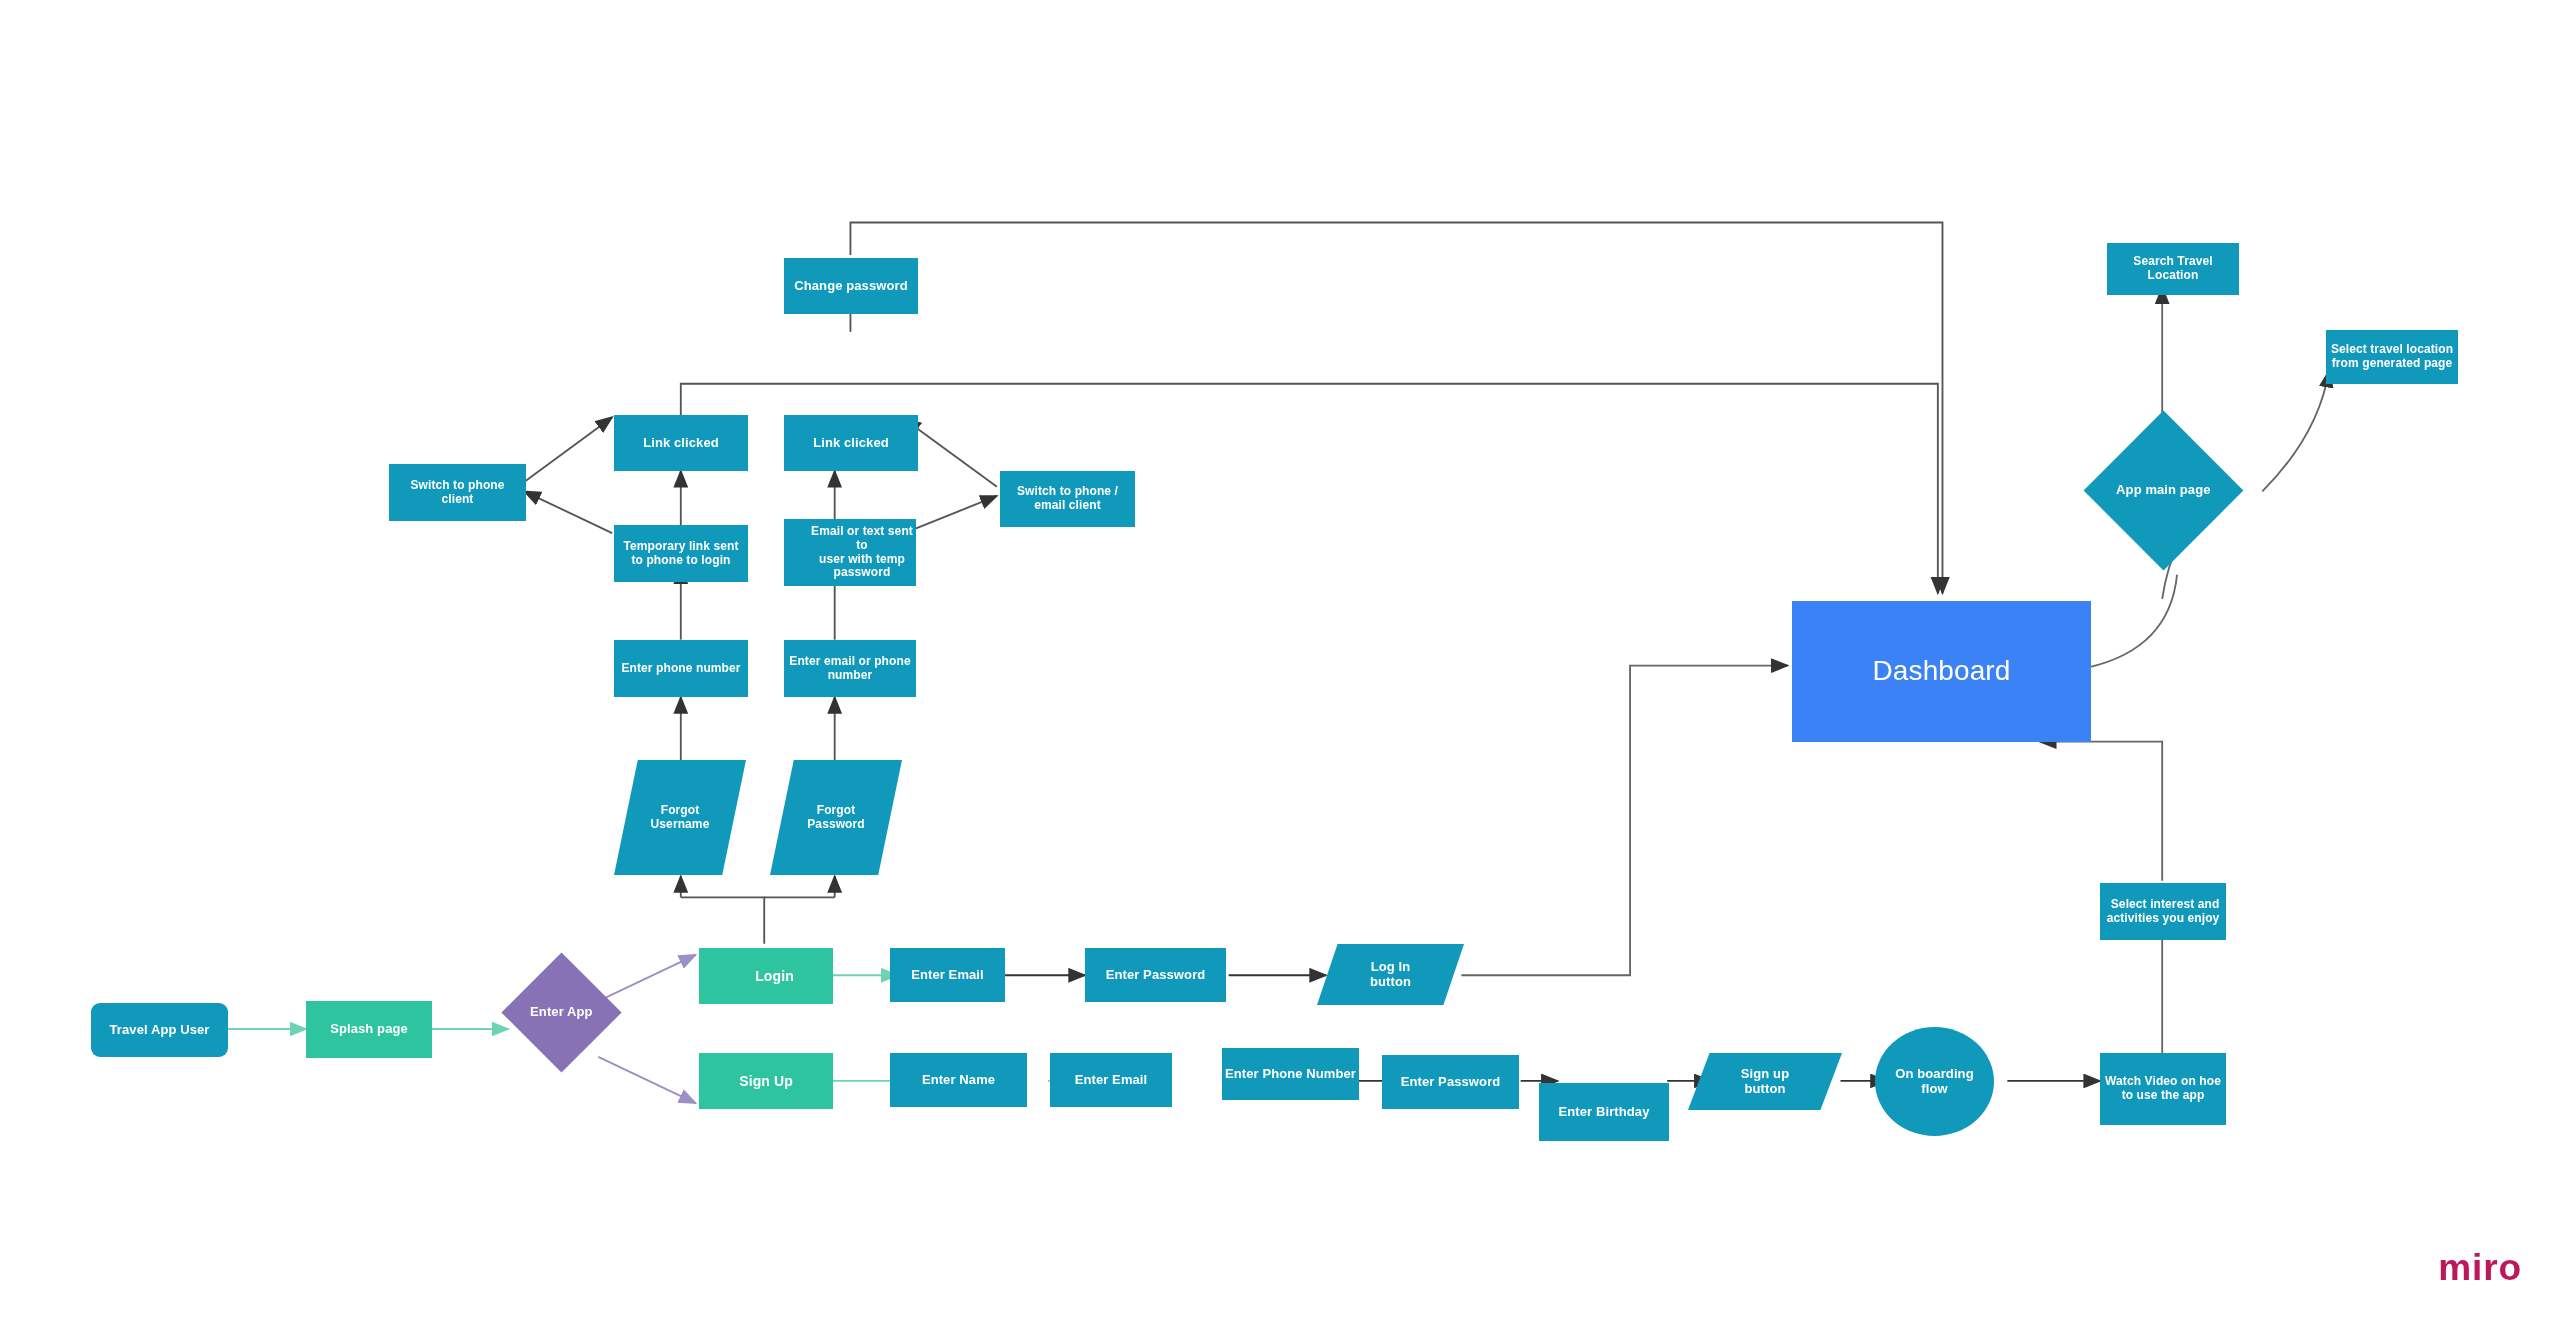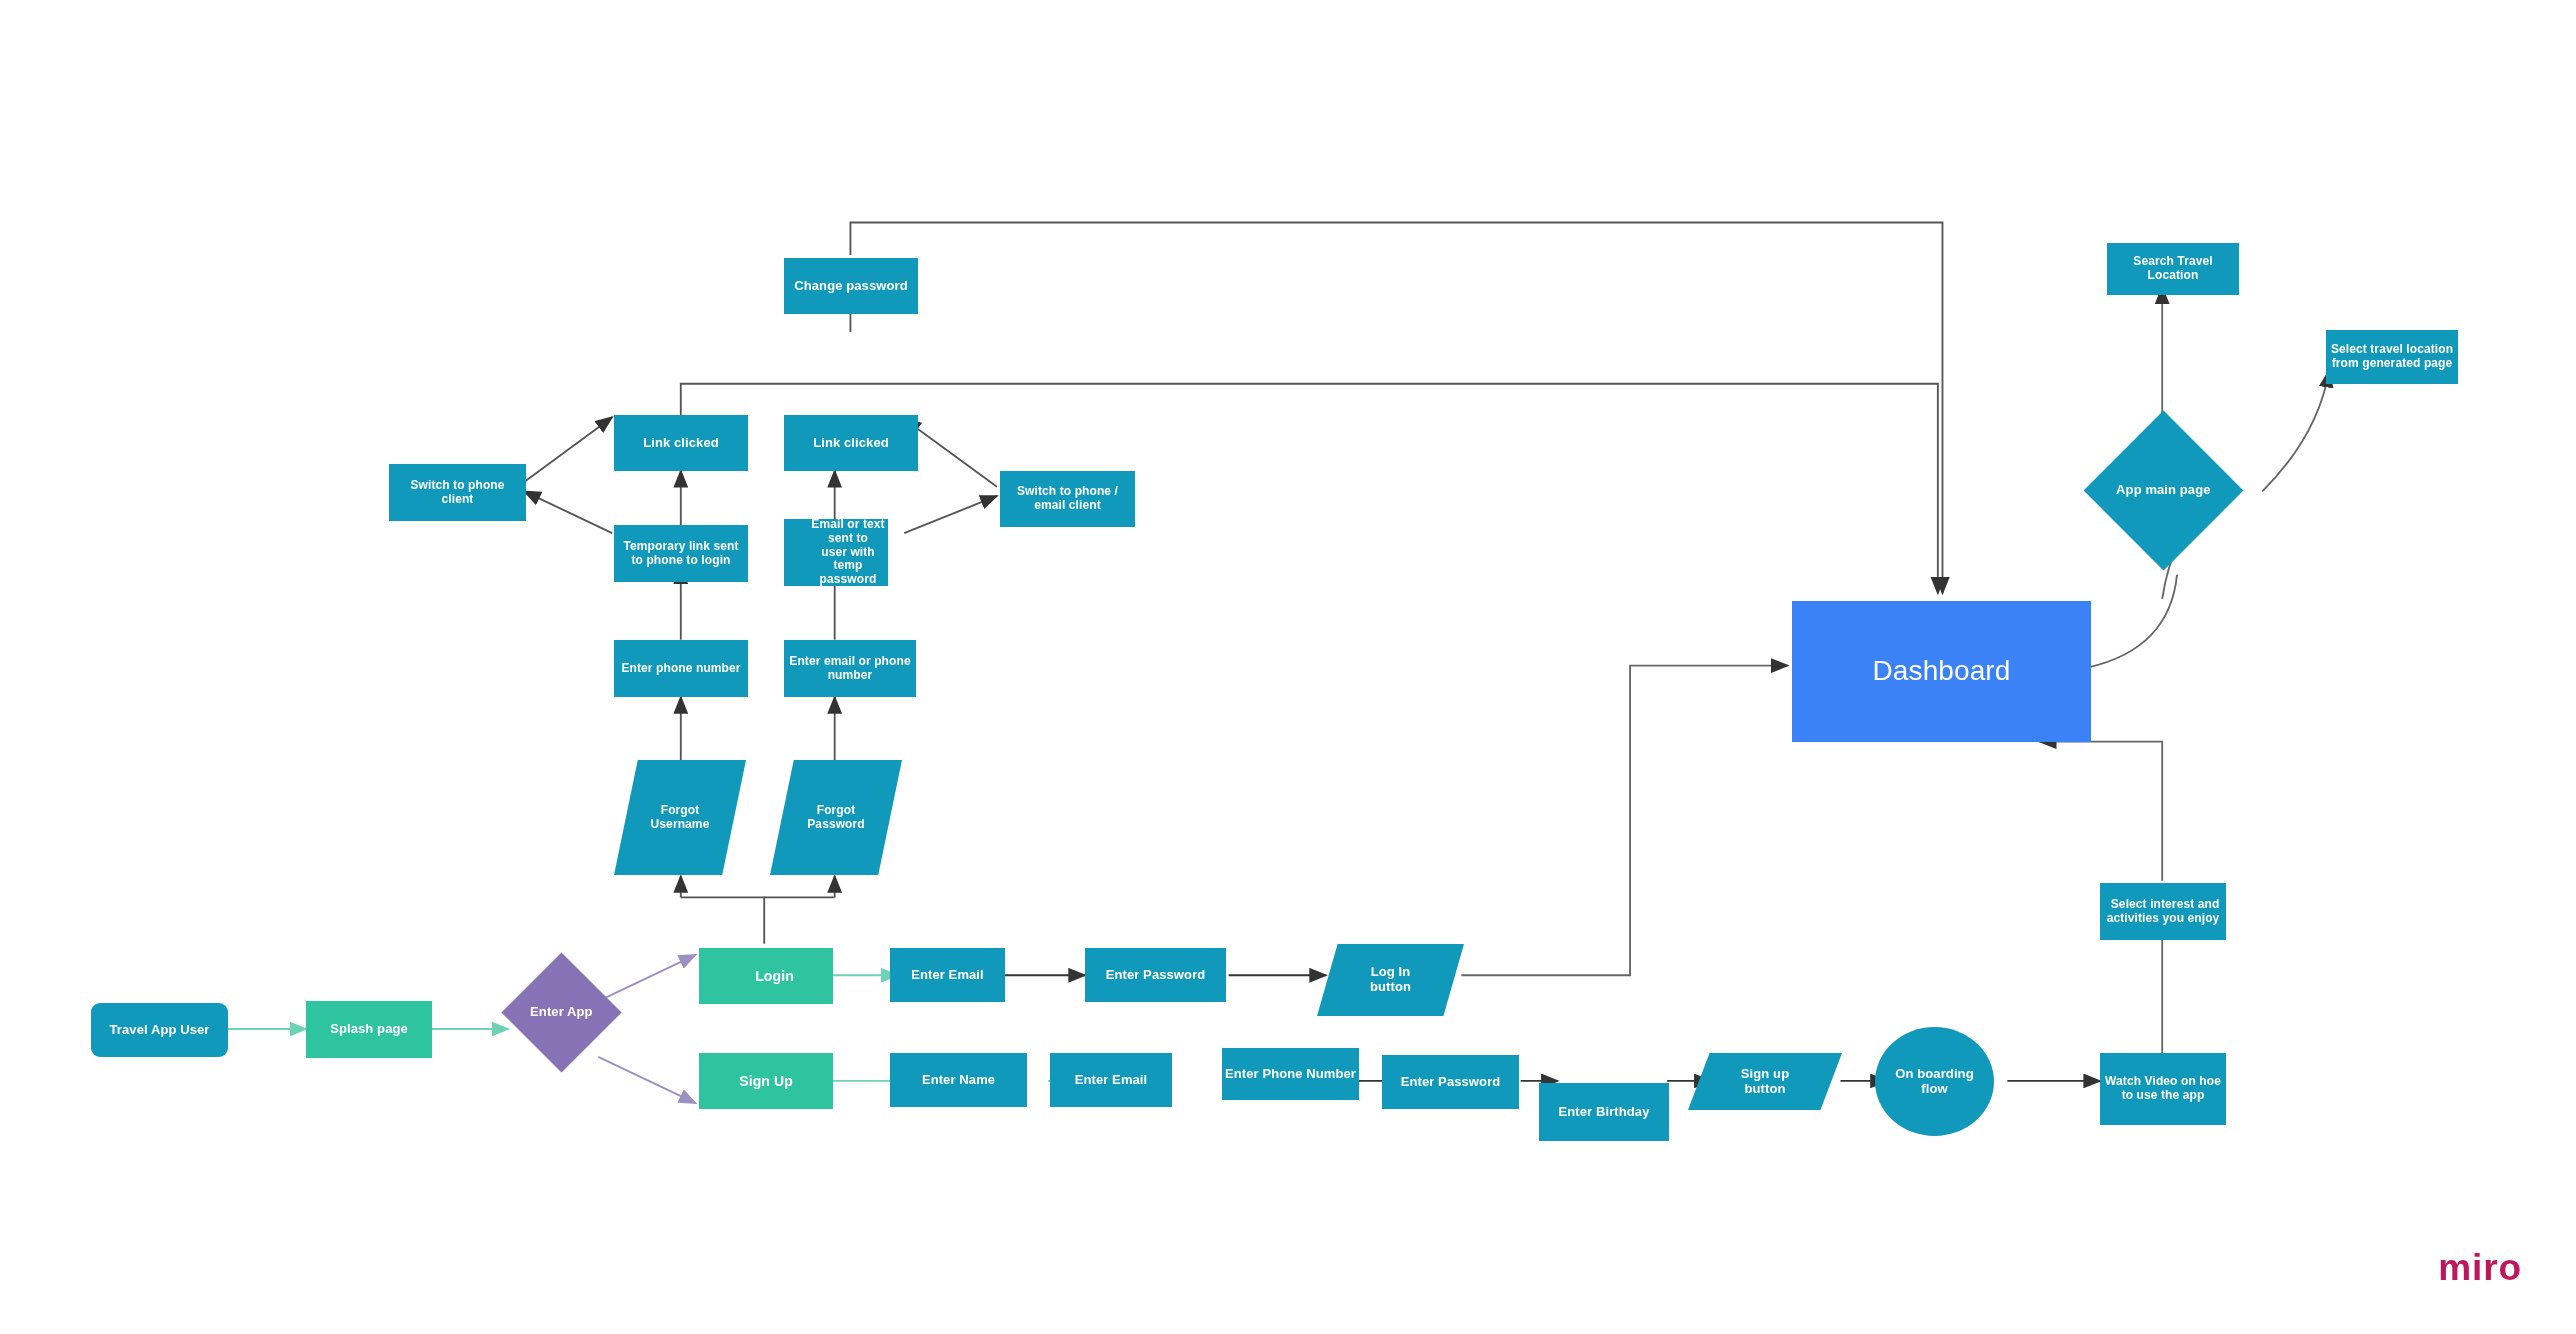--- a/index.html
+++ b/index.html
@@ -103,21 +103,21 @@
 
   <div class="node green" style="left:699px;top:948px;width:134px;height:56px;font-size:14px;padding-left:17px;">
     <span>Login</span>
   </div>
   <div class="node rect" style="left:890px;top:948px;width:115px;height:54px;font-size:13px;">
     <span>Enter Email</span>
   </div>
   <div class="node rect" style="left:1085px;top:948px;width:141px;height:54px;font-size:13px;">
     <span>Enter Password</span>
   </div>
-  <div class="node rect" style="left:1317px;top:944px;width:147px;height:72px;font-size:13px;white-space:pre-line;
+  <div class="node rect" style="left:1317px;top:944px;width:147px;height:61px;font-size:13px;white-space:pre-line;
               clip-path:polygon(14% 0,100% 0,86% 100%,0 100%);">
     <span>Log In
 button</span>
   </div>
 
   <div class="node green" style="left:699px;top:1053px;width:134px;height:56px;font-size:14px;">
     <span>Sign Up</span>
   </div>
   <div class="node rect" style="left:890px;top:1053px;width:137px;height:54px;font-size:13px;">
     <span>Enter Name</span>
@@ -168,21 +168,21 @@
   </div>
   <div class="node rect" style="left:784px;top:640px;width:132px;height:57px;font-size:12px;white-space:pre-line;">
     <span>Enter email or phone
 number</span>
   </div>
 
   <div class="node rect" style="left:614px;top:525px;width:134px;height:57px;font-size:12px;white-space:pre-line;">
     <span>Temporary link sent
 to phone to login</span>
   </div>
-  <div class="node rect" style="left:784px;top:519px;width:104px;height:67px;font-size:12px;white-space:pre-line;padding-left:24px;">
+  <div class="node rect" style="left:784px;top:519px;width:132px;height:67px;font-size:12px;white-space:pre-line;padding-left:24px;">
     <span>Email or text sent to
 user with temp
 password</span>
   </div>
 
   <div class="node rect" style="left:614px;top:415px;width:134px;height:56px;font-size:13px;">
     <span>Link clicked</span>
   </div>
   <div class="node rect" style="left:784px;top:415px;width:134px;height:56px;font-size:13px;">
     <span>Link clicked</span>

